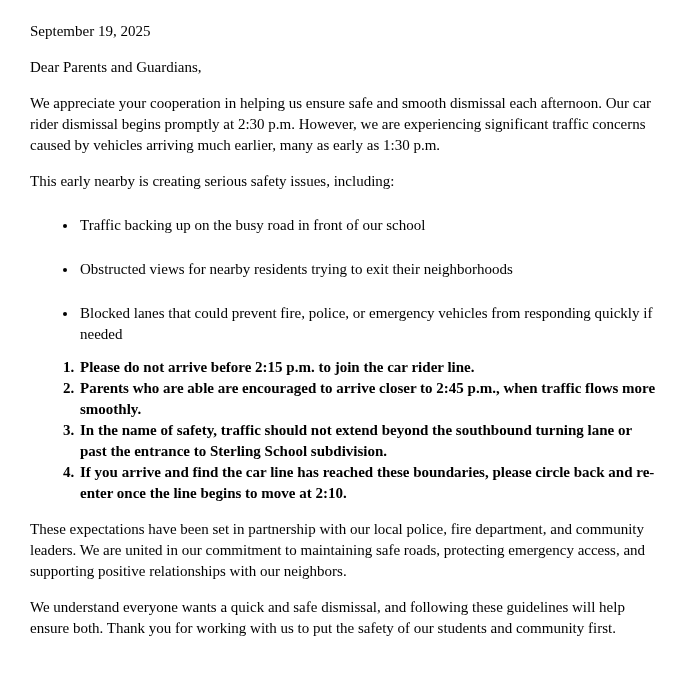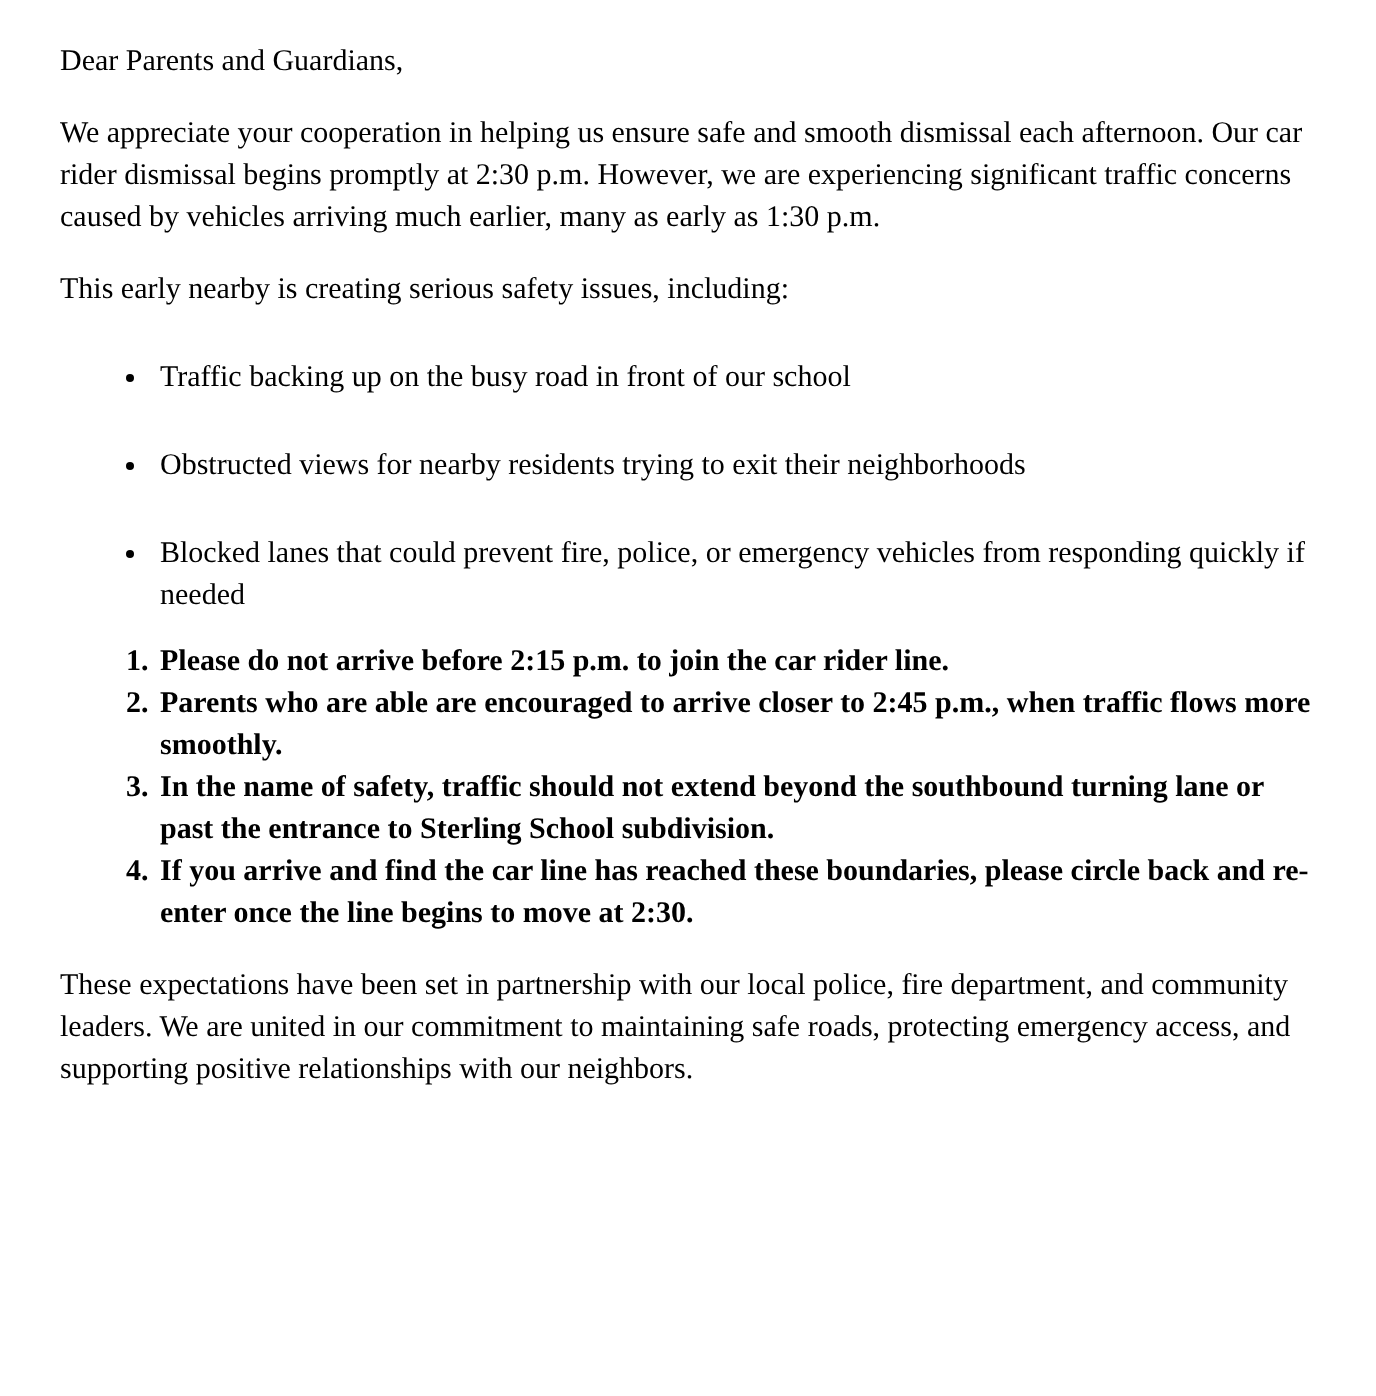--- a/index.html
+++ b/index.html
@@ -47,38 +47,40 @@
   }
   .signature {
     margin-top: 48px !important;
   }
 </style>
 </head>
 <body>
 
 <div class="page">
 
+  <p>September 19, 2025</p>
 
   <p>Dear Parents and Guardians,</p>
 
   <p>We appreciate your cooperation in helping us ensure safe and smooth dismissal each afternoon. Our car rider dismissal begins promptly at 2:30 p.m. However, we are experiencing significant traffic concerns caused by vehicles arriving much earlier, many as early as 1:30 p.m.</p>
 
   <p>This early nearby is creating serious safety issues, including:</p>
 
   <ul class="bullet-list">
     <li>Traffic backing up on the busy road in front of our school</li>
     <li>Obstructed views for nearby residents trying to exit their neighborhoods</li>
     <li>Blocked lanes that could prevent fire, police, or emergency vehicles from responding quickly if needed</li>
   </ul>
 
 
   <ol class="number-list">
     <li>Please do not arrive before 2:15 p.m. to join the car rider line.</li>
     <li>Parents who are able are encouraged to arrive closer to 2:45 p.m., when traffic flows more smoothly.</li>
     <li>In the name of safety, traffic should not extend beyond the southbound turning lane or past the entrance to Sterling School subdivision.</li>
-    <li>If you arrive and find the car line has reached these boundaries, please circle back and re-enter once the line begins to move at 2:30.</li>
+    <li>If you arrive and find the car line has reached these boundaries, please circle back and re-enter once the line begins to move at 2:10.</li>
   </ol>
 
   <p>These expectations have been set in partnership with our local police, fire department, and community leaders. We are united in our commitment to maintaining safe roads, protecting emergency access, and supporting positive relationships with our neighbors.</p>
 
+  <p>We understand everyone wants a quick and safe dismissal, and following these guidelines will help ensure both. Thank you for working with us to put the safety of our students and community first.</p>
 
 
 </div>
 
 </body></html>

